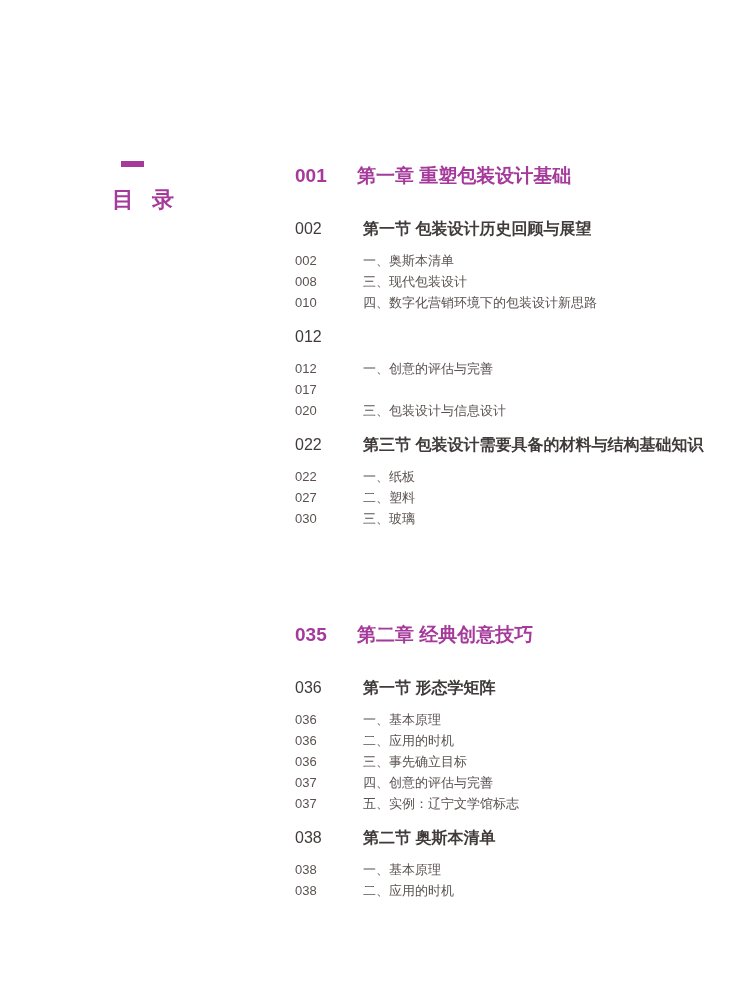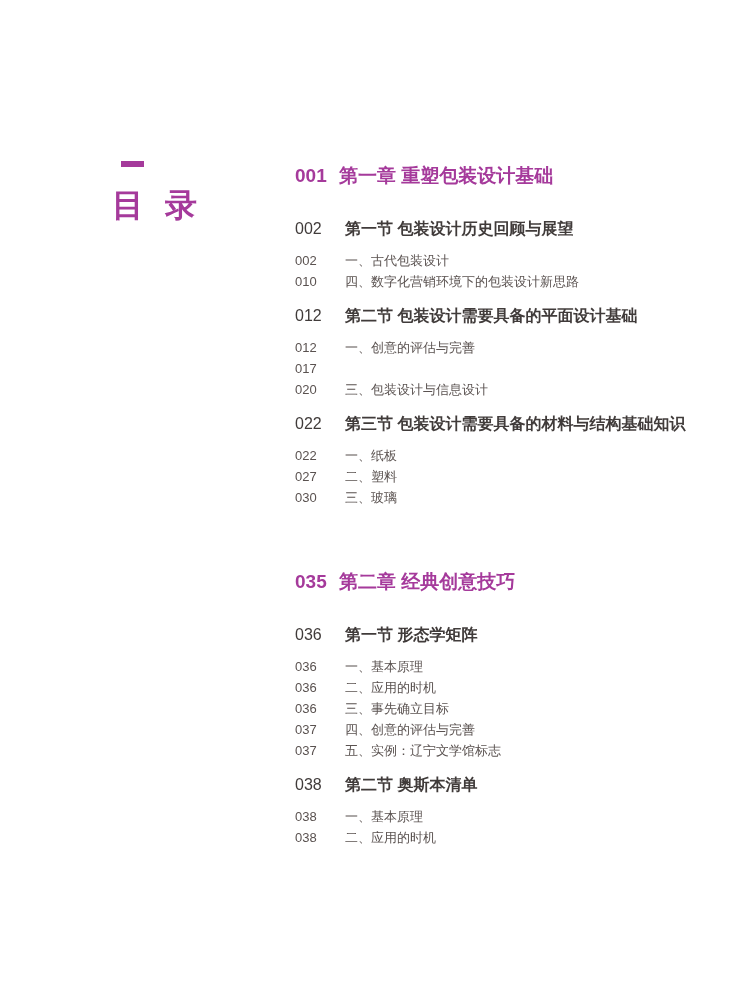--- a/index.html
+++ b/index.html
@@ -16,30 +16,30 @@
   .page{
     position:absolute;left:0;top:0;width:737px;height:1000px;background:#ffffff;
   }
   
   .dash-bar{
     position:absolute;left:121px;top:161px;width:23px;height:6px;
     background:var(--accent);
   }
   .toc-title{
     position:absolute;left:112px;top:189px;
-    font-size:32px;line-height:1;font-weight:700;letter-spacing:6px;
+    font-size:22px;line-height:1;font-weight:700;letter-spacing:6px;
     color:var(--accent);white-space:nowrap;
   }
   
   .toc-right{
     position:absolute;left:295px;top:0;width:430px;
   }
-  .row{display:flex;align-items:baseline;}
+  .row{display:flex;align-items:baseline;gap:18px;}
   .toc-chapter{
-    margin-top:64px;
+    margin-top:96px;
     color:var(--accent);font-weight:700;font-size:19px;line-height:19px;
     white-space:nowrap;
   }
   .toc-chapter:first-child{margin-top:166px;}
   .toc-chapter .num{flex:0 0 44px;font-weight:700;}
   .toc-section-head{
     margin-top:16px;
     color:var(--head-text);font-weight:700;font-size:16px;line-height:16px;
     white-space:nowrap;
   }
@@ -63,30 +63,33 @@
         <span class="num">001</span>
         <span class="title">第一章 重塑包装设计基础</span>
       </div>
       <div class="row toc-section-head">
         <span class="num">002</span>
         <span class="title">第一节 包装设计历史回顾与展望</span>
       </div>
       <div class="toc-items">
         <div class="row toc-item">
           <span class="num">002</span>
-          <span class="title">一、古代包装设计</span>
+          <span class="title">一、奥斯本清单</span>
+        </div>
+        <div class="row toc-item">
+          <span class="num">008</span>
+          <span class="title">三、现代包装设计</span>
         </div>
         <div class="row toc-item">
           <span class="num">010</span>
           <span class="title">四、数字化营销环境下的包装设计新思路</span>
         </div>
       </div>
       <div class="row toc-section-head">
         <span class="num">012</span>
-        <span class="title">第二节 包装设计需要具备的平面设计基础</span>
       </div>
       <div class="toc-items">
         <div class="row toc-item">
           <span class="num">012</span>
           <span class="title">一、创意的评估与完善</span>
         </div>
         <div class="row toc-item">
           <span class="num">017</span>
         </div>
         <div class="row toc-item">

